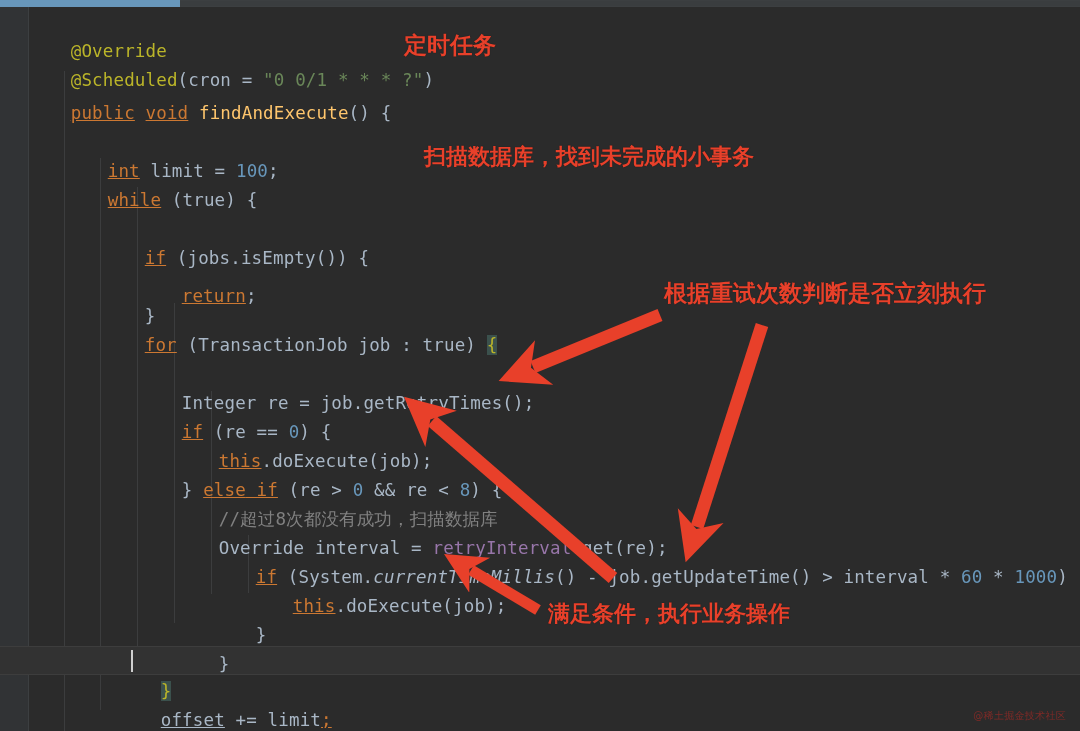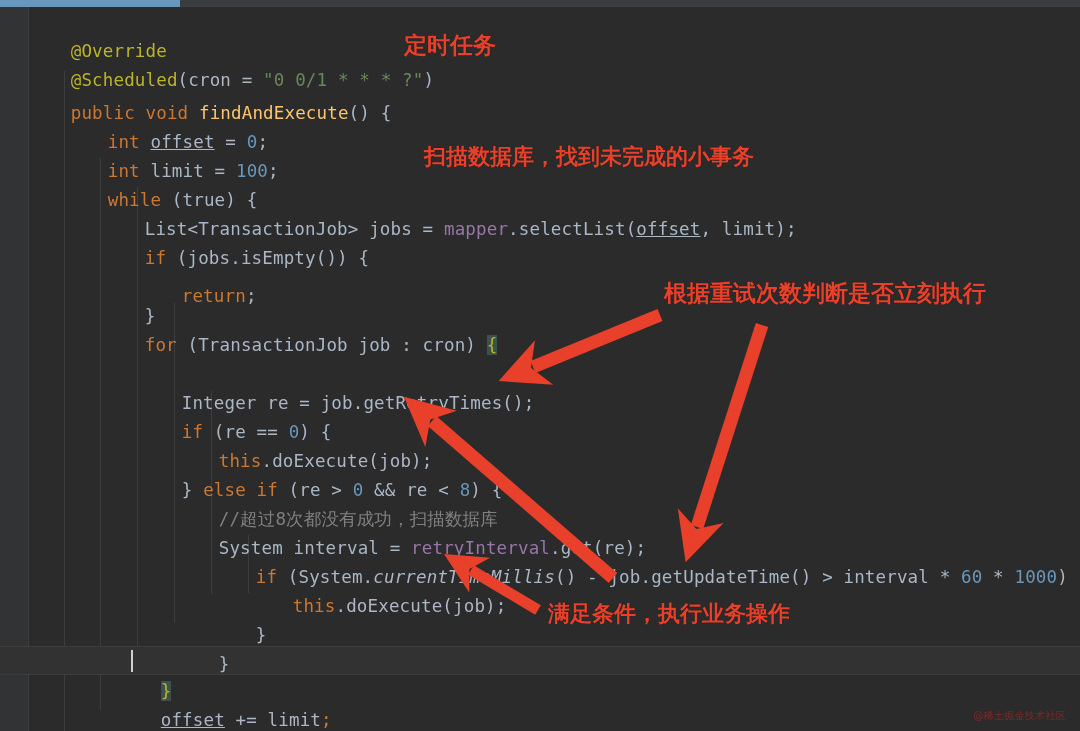--- a/index.html
+++ b/index.html
@@ -33,21 +33,21 @@
   
   .line{
     position:absolute;left:0;white-space:pre;
     font-size:17.5px;line-height:29px;height:29px;
     letter-spacing:0.15px;
     font-family:"DejaVu Sans Mono","Liberation Mono",monospace;
   }
 
   
   .anno      {color:#bbb529;}
-  .kw        {color:#cc7832;}
+  .kw        {color:#cc7832;text-decoration:underline;}
   .plain     {color:#a9b7c6;}
   .method    {color:#ffc66d;margin-top:22px;}
   .num       {color:#6897bb;}
   .str       {color:#6a8759;}
   .field     {color:#9876aa;}
   .cmt       {color:#808080;}
   .ital      {font-style:italic;}
   .undl      {text-decoration:underline;}
   .bracehl   {background:#3b514d;color:#bbb529;}
 
@@ -102,50 +102,44 @@
   </div>
 
   <div class="line" style="top:30px;left:28px;">
     <span class="anno">@Scheduled</span><span class="plain">(cron = </span><span class="str">"0 0/1 * * * ?"</span><span class="plain">)</span>
   </div>
 
   <div class="line" style="top:63px;left:28px;">
     <span class="kw">public</span><span class="plain"> </span><span class="kw">void</span><span class="plain"> </span><span class="method">findAndExecute</span><span class="plain">() {</span>
   </div>
 
-  <div class="line" style="top:92px;left:65px;">
-    <span class="kw">int</span><span class="plain"> </span><span class="plain undl">offset</span><span class="plain"> = </span><span class="num">0</span><span class="plain">;</span>
-  </div>
 
   <div class="line" style="top:121px;left:65px;">
     <span class="kw">int</span><span class="plain"> limit</span><span class="plain"> = </span><span class="num">100</span><span class="plain">;</span>
   </div>
 
   <div class="line" style="top:150px;left:65px;">
     <span class="kw">while</span><span class="plain"> (true) {</span>
   </div>
 
-  <div class="line" style="top:179px;left:102px;">
-    <span class="plain">List&lt;TransactionJob&gt; jobs = </span><span class="field">mapper</span><span class="plain">.selectList(</span><span class="plain undl">offset</span><span class="plain">, limit);</span>
-  </div>
 
   <div class="line" style="top:208px;left:102px;">
     <span class="kw">if</span><span class="plain"> (jobs.isEmpty()) {</span>
   </div>
 
   <div class="line" style="top:246px;left:139px;">
     <span class="kw">return</span><span class="plain">;</span>
   </div>
 
   <div class="line" style="top:266px;left:102px;">
     <span class="plain">}</span>
   </div>
 
   <div class="line" style="top:295px;left:102px;">
-    <span class="kw">for</span><span class="plain"> (TransactionJob job : cron) </span><span class="bracehl">{</span>
+    <span class="kw">for</span><span class="plain"> (TransactionJob job : true) </span><span class="bracehl">{</span>
   </div>
 
 
   <div class="line" style="top:353px;left:139px;">
     <span class="plain">Integer re = job.getRetryTimes();</span>
   </div>
 
   <div class="line" style="top:382px;left:139px;">
     <span class="kw">if</span><span class="plain"> (re == </span><span class="num">0</span><span class="plain">) {</span>
   </div>
@@ -156,21 +150,21 @@
 
   <div class="line" style="top:440px;left:139px;">
     <span class="plain">} </span><span class="kw">else</span><span class="kw"> if</span><span class="plain"> (re &gt; </span><span class="num">0</span><span class="plain"> &amp;&amp; re &lt; </span><span class="num">8</span><span class="plain">) {</span>
   </div>
 
   <div class="line" style="top:469px;left:176px;">
     <span class="cmt">//超过8次都没有成功，扫描数据库</span>
   </div>
 
   <div class="line" style="top:498px;left:176px;">
-    <span class="plain">System interval = </span><span class="field">retryInterval</span><span class="plain">.get(re);</span>
+    <span class="plain">Override interval = </span><span class="field">retryInterval</span><span class="plain">.get(re);</span>
   </div>
 
   <div class="line" style="top:527px;left:213px;">
     <span class="kw">if</span><span class="plain"> (System.</span><span class="plain ital">currentTimeMillis</span><span class="plain">() - job.getUpdateTime() &gt; interval * </span><span class="num">60</span><span class="plain"> * </span><span class="num">1000</span><span class="plain">) {</span>
   </div>
 
   <div class="line" style="top:556px;left:250px;">
     <span class="kw">this</span><span class="plain">.doExecute(job);</span>
   </div>
 

